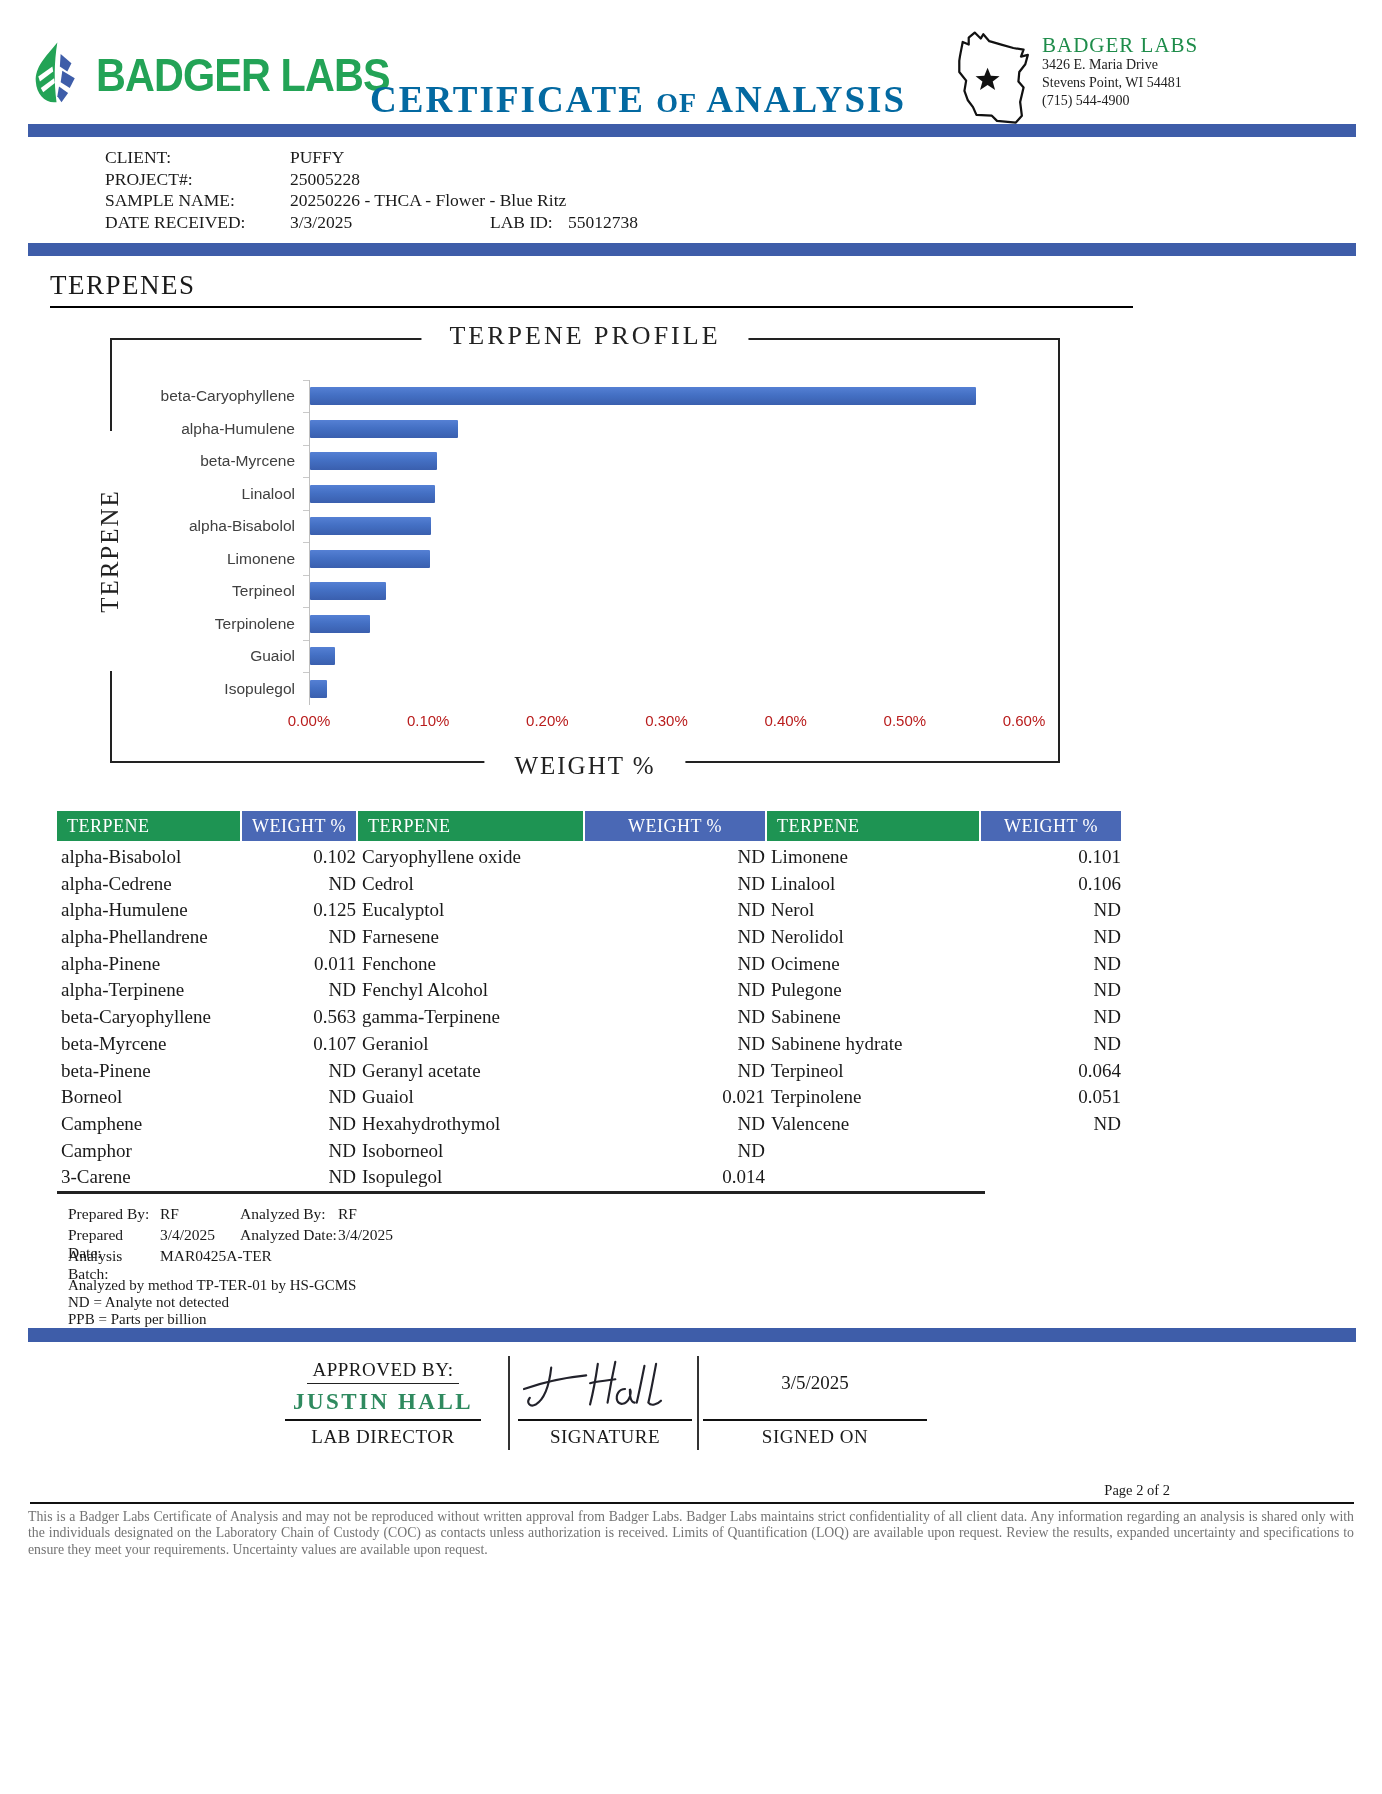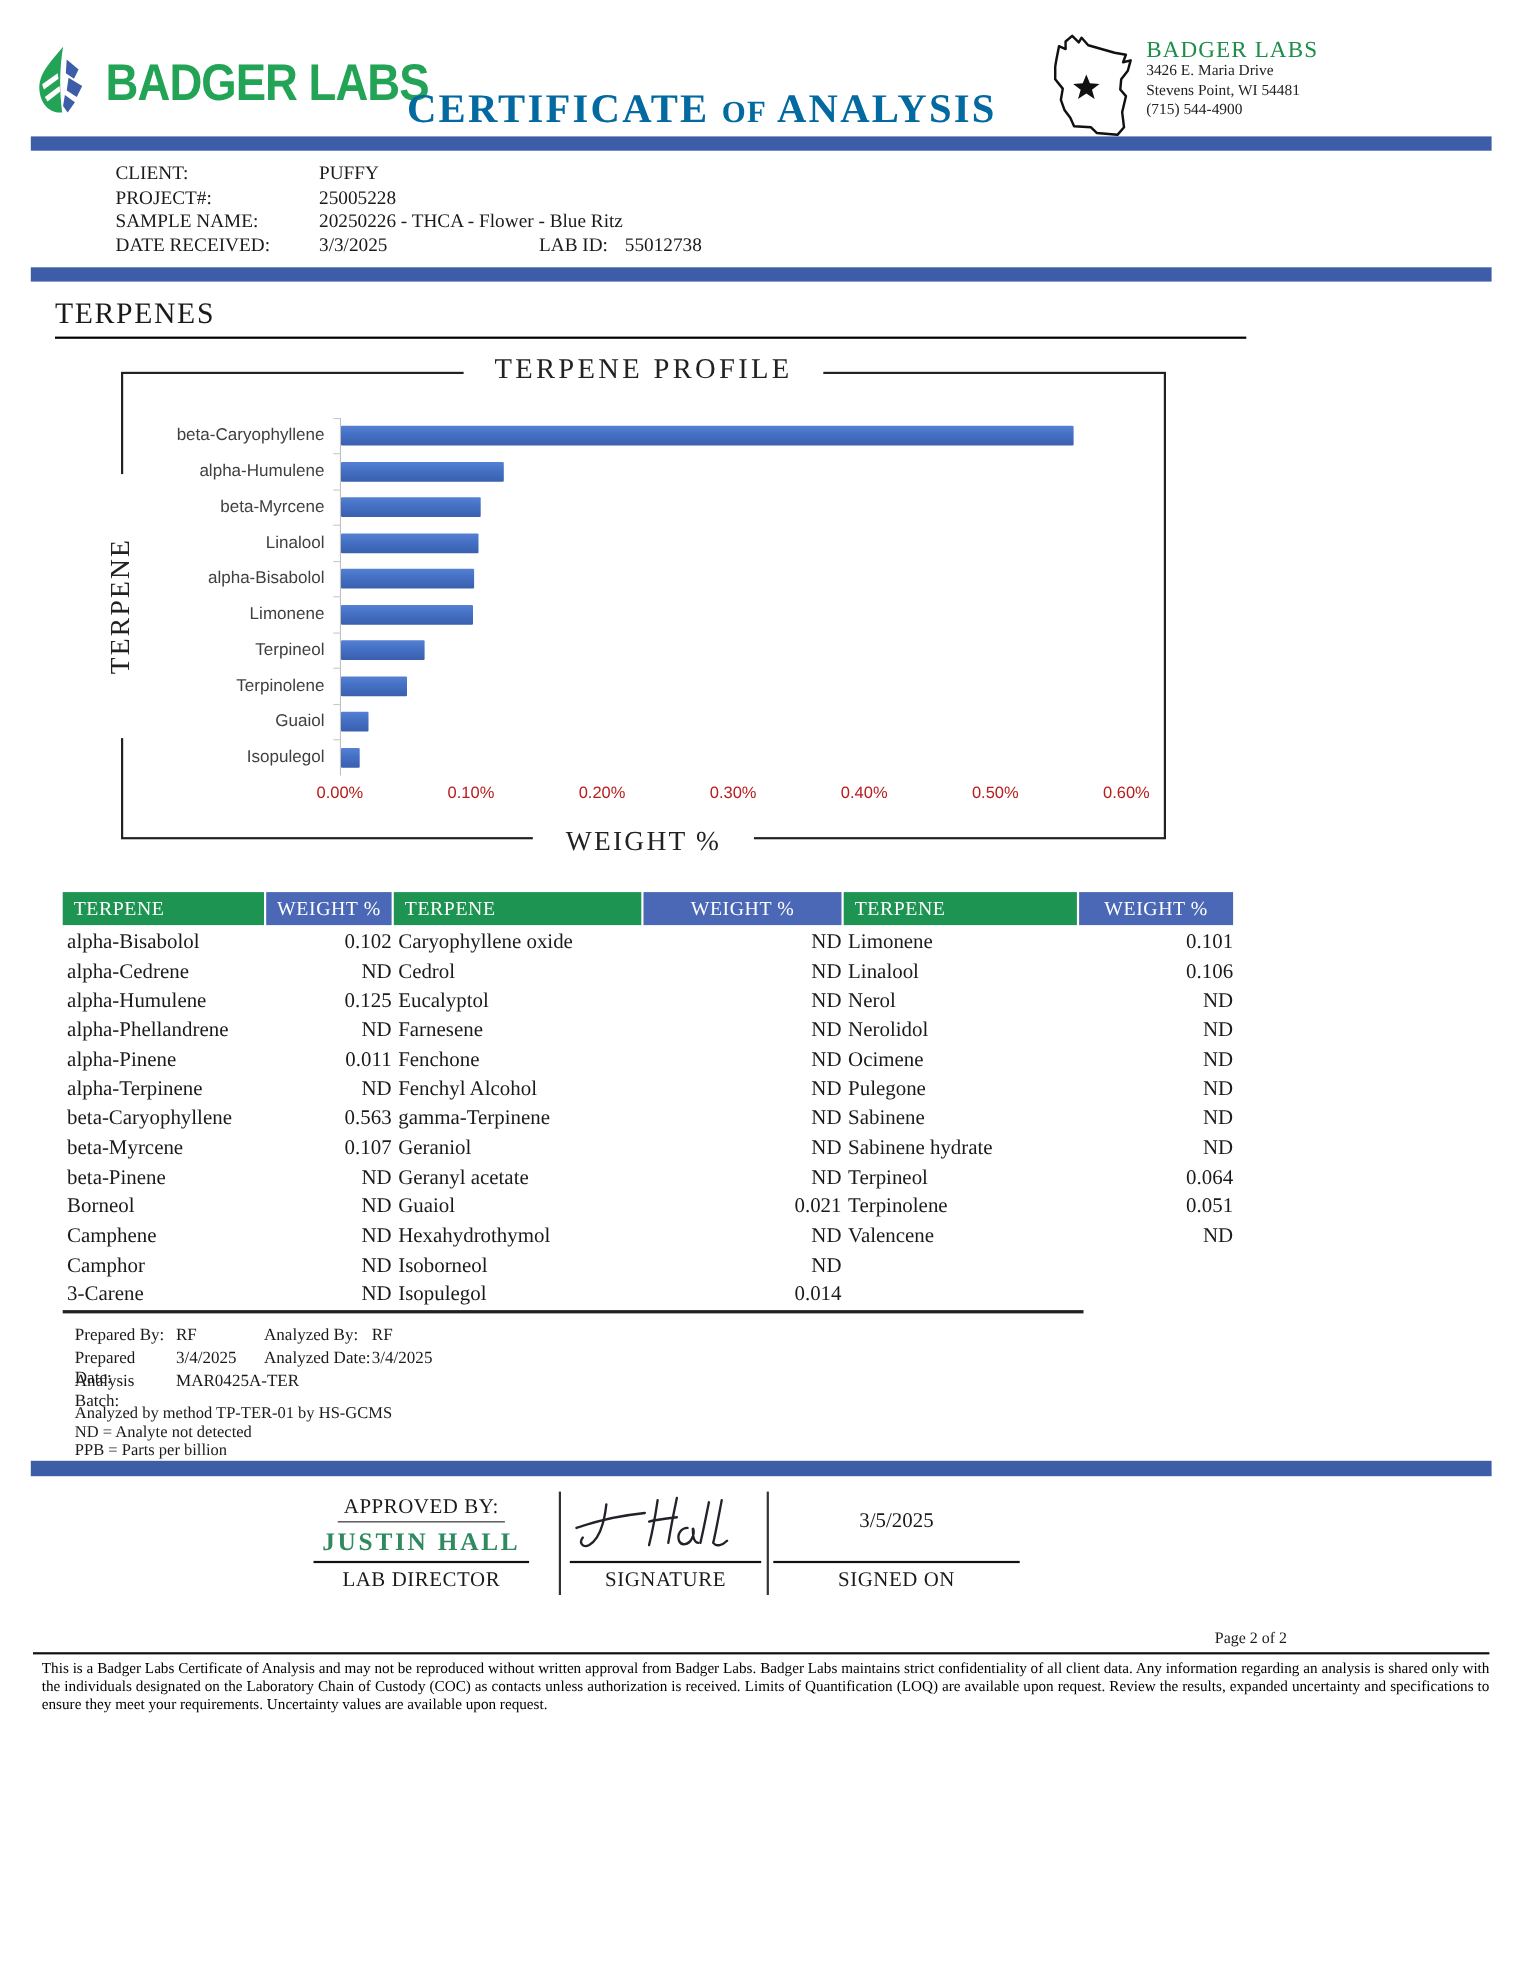--- a/index.html
+++ b/index.html
@@ -115,21 +115,21 @@
   .ap-bottom { border-top:2px solid #111; padding-top:5px; font-size:19px; letter-spacing:.5px; }
   .ap-date { font-size:19px; padding-bottom:25px; }
   .sig-svg { position:absolute; left:4px; bottom:24px; width:175px; height:68px; }
   .ap-vline { position:absolute; top:6px; width:1.5px; height:94px; background:#333; }
   .ap-vline.v1 { left:508px; }
   .ap-vline.v2 { left:697px; }
 
   
   .page-num { margin:20px 212px 0 0; text-align:right; font-size:14.5px; }
   .foot-rule { margin:3px 28px 0 30px; border-top:2px solid #111; }
-  .disclaimer { margin:5px 28px 0 38px; font-size:13.8px; line-height:16.5px; text-align:justify; color:#000000; }
+  .disclaimer { margin:5px 28px 0 28px; font-size:13.8px; line-height:16.5px; text-align:justify; color:#737373; }
 </style>
 </head>
 <body>
 
 <div class="page">
 
   <header class="top-header">
     <div class="logo">
       <svg viewBox="0 0 70 80">
         <path d="M33,2 C18,20 6,32 7,49 C8,65 19,76 32,74 C29,50 29,26 33,2 Z" fill="#23a356"></path>

